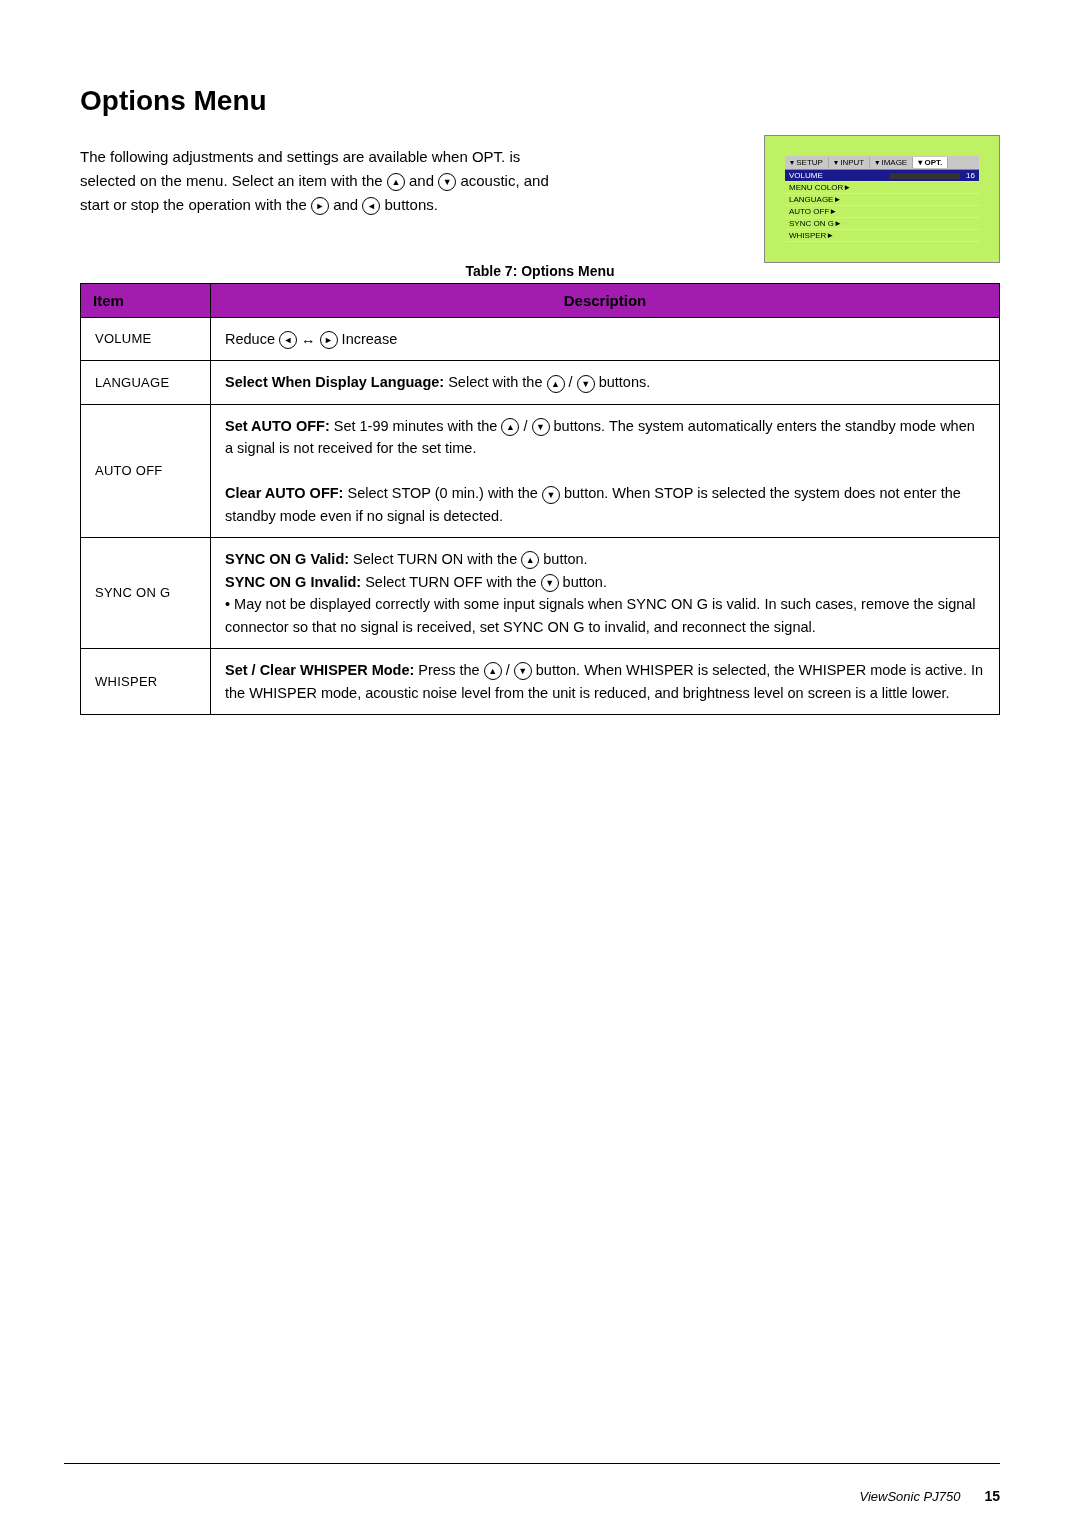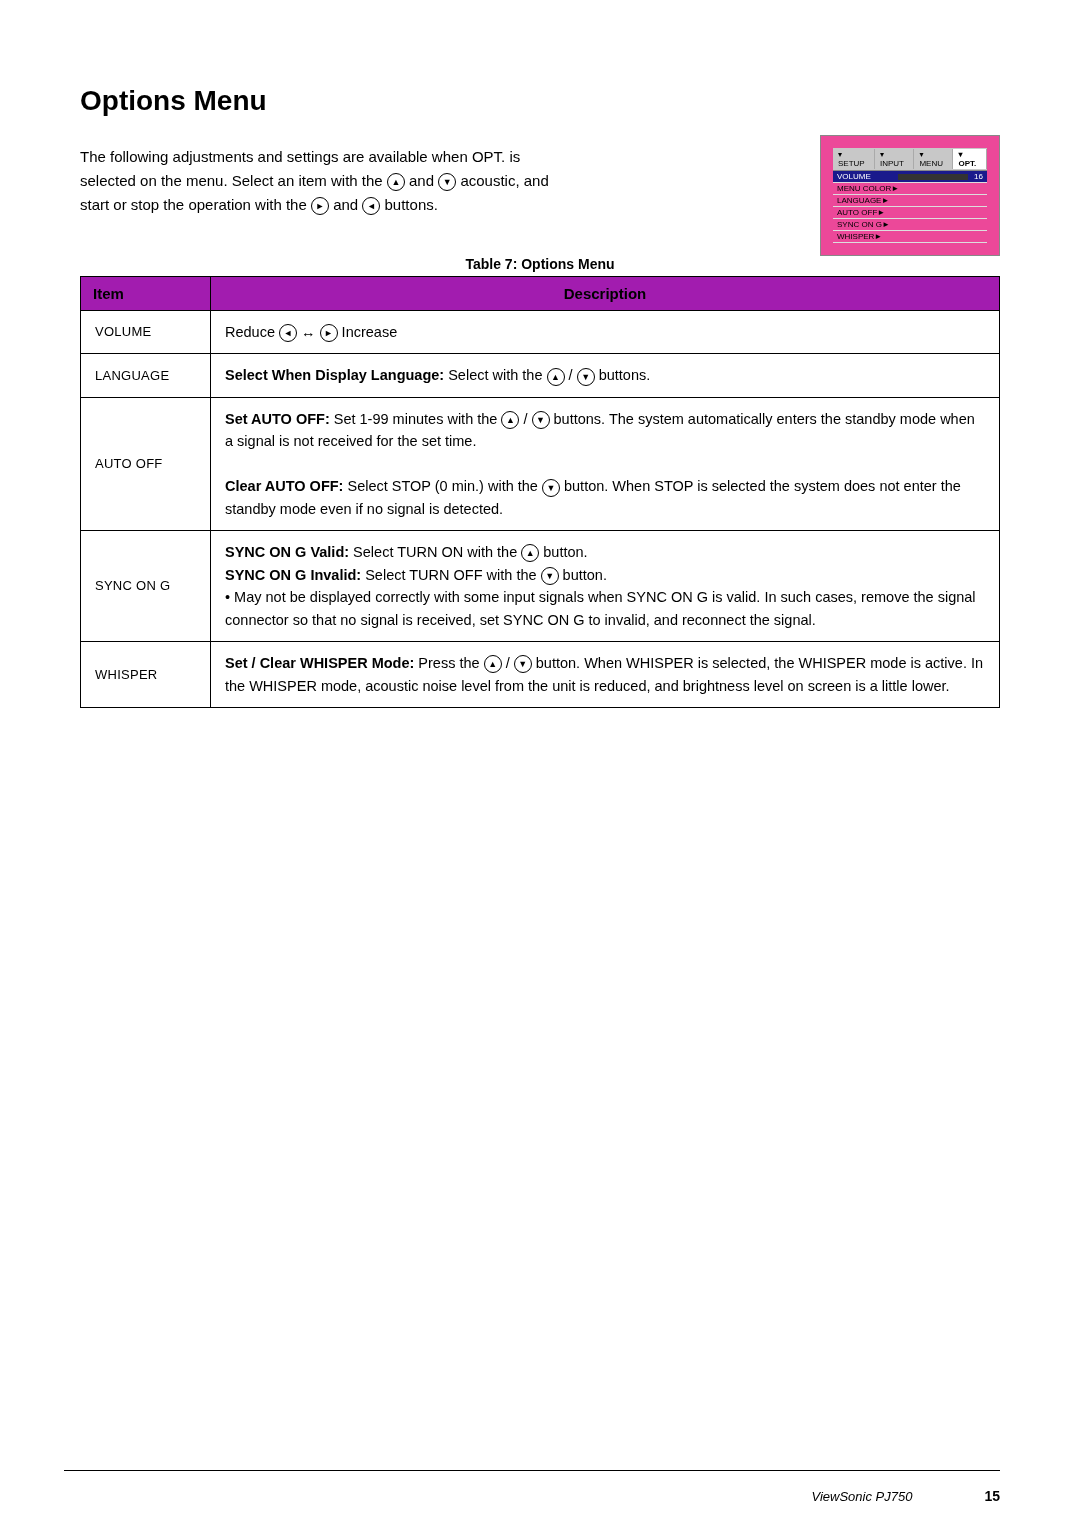--- a/index.html
+++ b/index.html
@@ -34,25 +34,25 @@
       font-size: 15px;
       line-height: 1.6;
       margin-bottom: 30px;
       max-width: 560px;
       float: left;
     }
 
     .menu-screenshot {
       float: right;
       border: 1px solid #888;
-      padding: 12px;
+      padding: 20px;
       font-size: 9px;
-      width: 180px;
+      width: 236px;
       margin-top: -10px;
-      background: #ec4899;
+      background: #bef264;
     }
 
     .menu-screenshot .menu-tabs {
       display: flex;
       background: #c8c8c8;
       border-bottom: 1px solid #888;
       font-size: 8px;
       padding: 1px 0;
     }
 
@@ -156,22 +156,21 @@
 
     .page-footer {
       position: absolute;
       bottom: 24px;
       left: 64px;
       right: 80px;
       border-top: 1px solid #000;
       display: flex;
       justify-content: flex-end;
       align-items: center;
-      padding-top: 17px;
-      gap: 48px;
+      padding-top: 24px;
     }
 
     .footer-text {
       font-size: 13px;
       font-style: italic;
       margin-right: 24px;
     }
 
     .footer-page {
       font-size: 14px;
@@ -200,21 +199,21 @@
       <span class="btn-icon btn-right">►</span>
       <span> and </span>
       <span class="btn-icon btn-left">◄</span>
       <span>buttons.</span>
     </div>
 
     <div class="menu-screenshot">
       <div class="menu-tabs">
         <span>▾ SETUP</span>
         <span>▾ INPUT</span>
-        <span>▾ MENU</span>
+        <span>▾ IMAGE</span>
         <span class="active">▾ OPT.</span>
       </div>
       <div class="menu-row highlighted">
         <span>VOLUME</span>
         <span><span class="bar"></span> 16</span>
       </div>
       <div class="menu-row">
         <span>MENU COLOR►</span>
       </div>
       <div class="menu-row">

